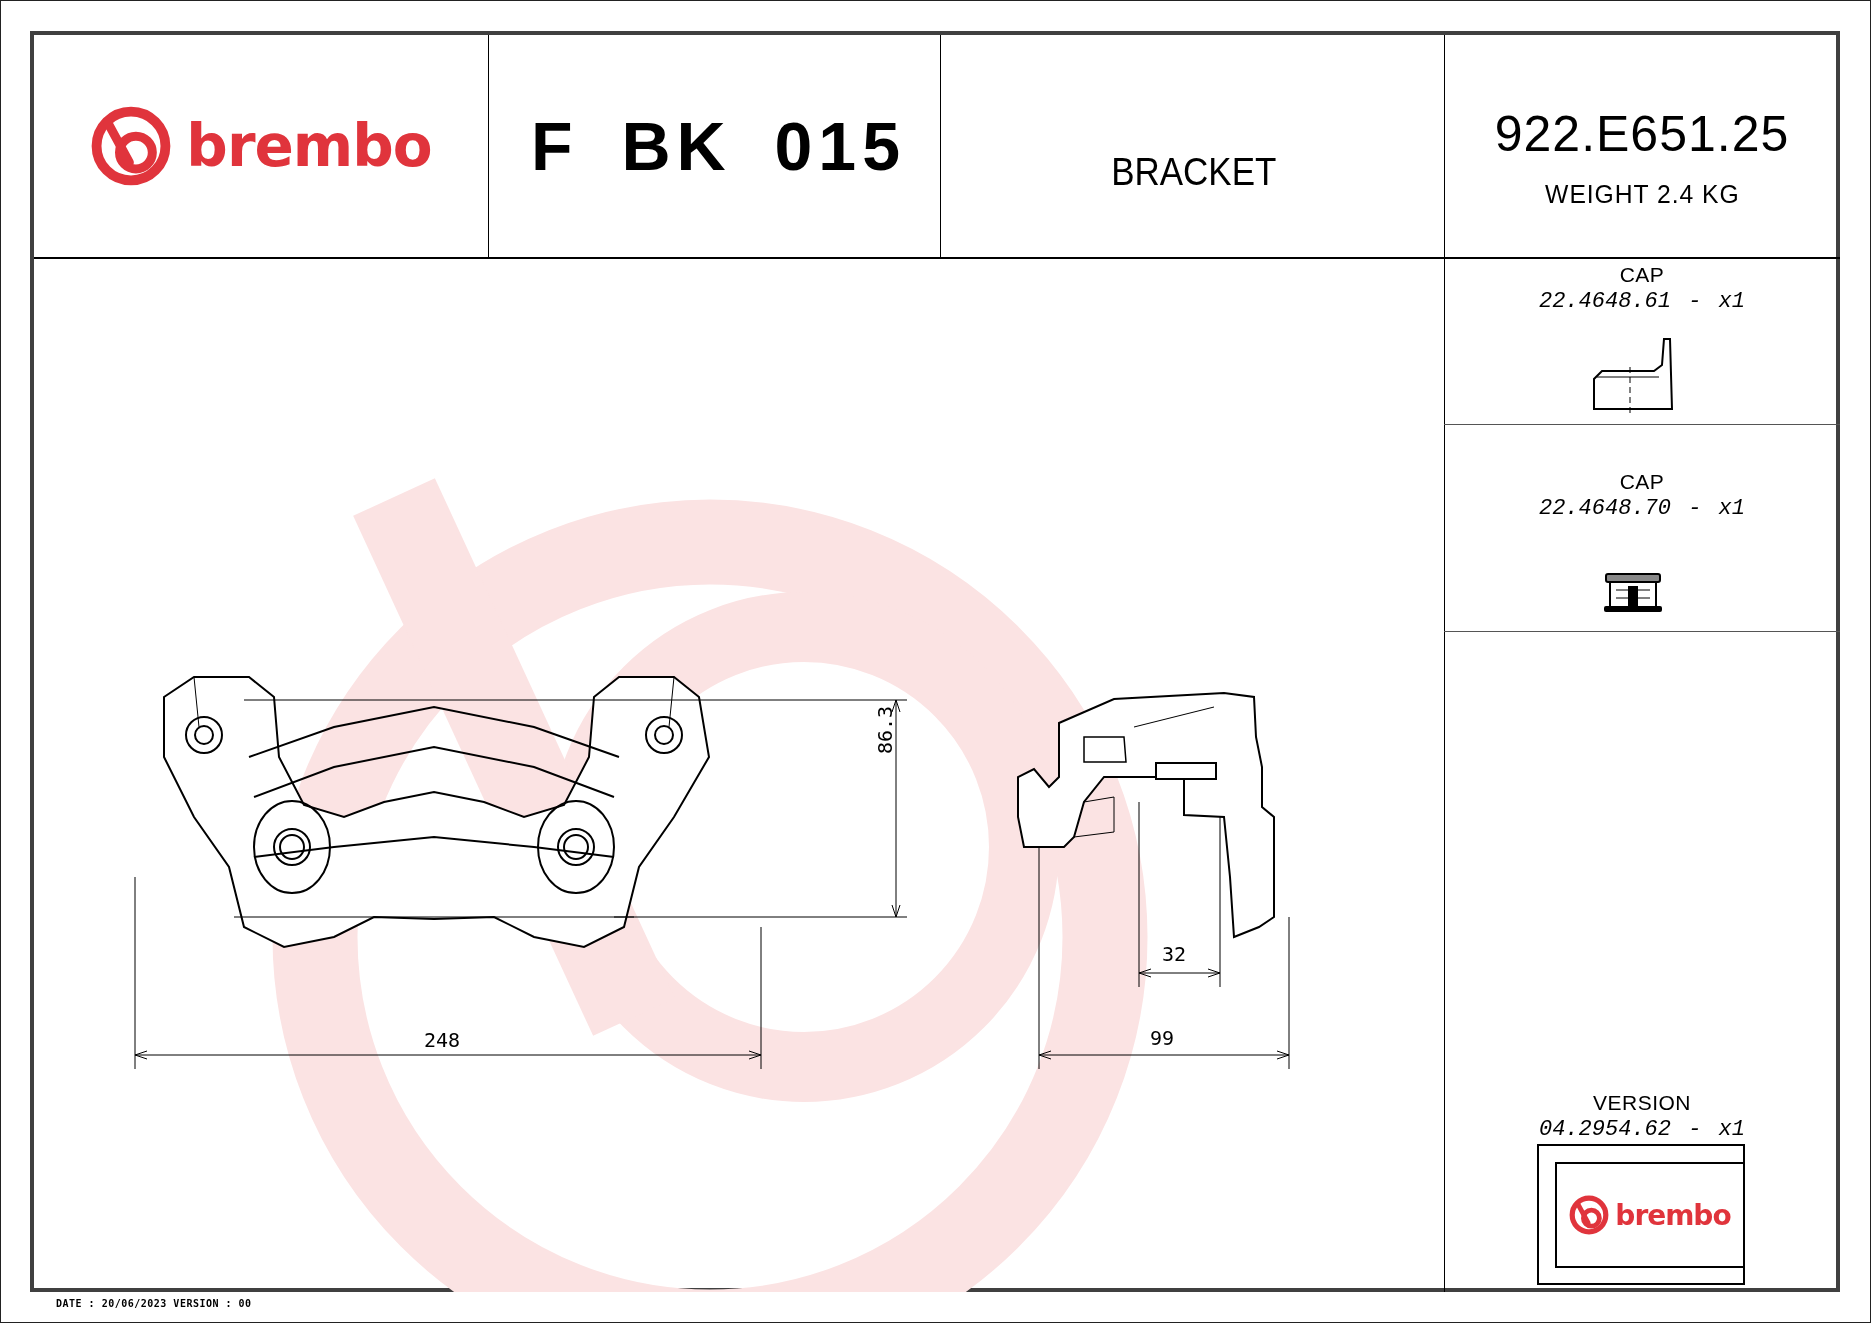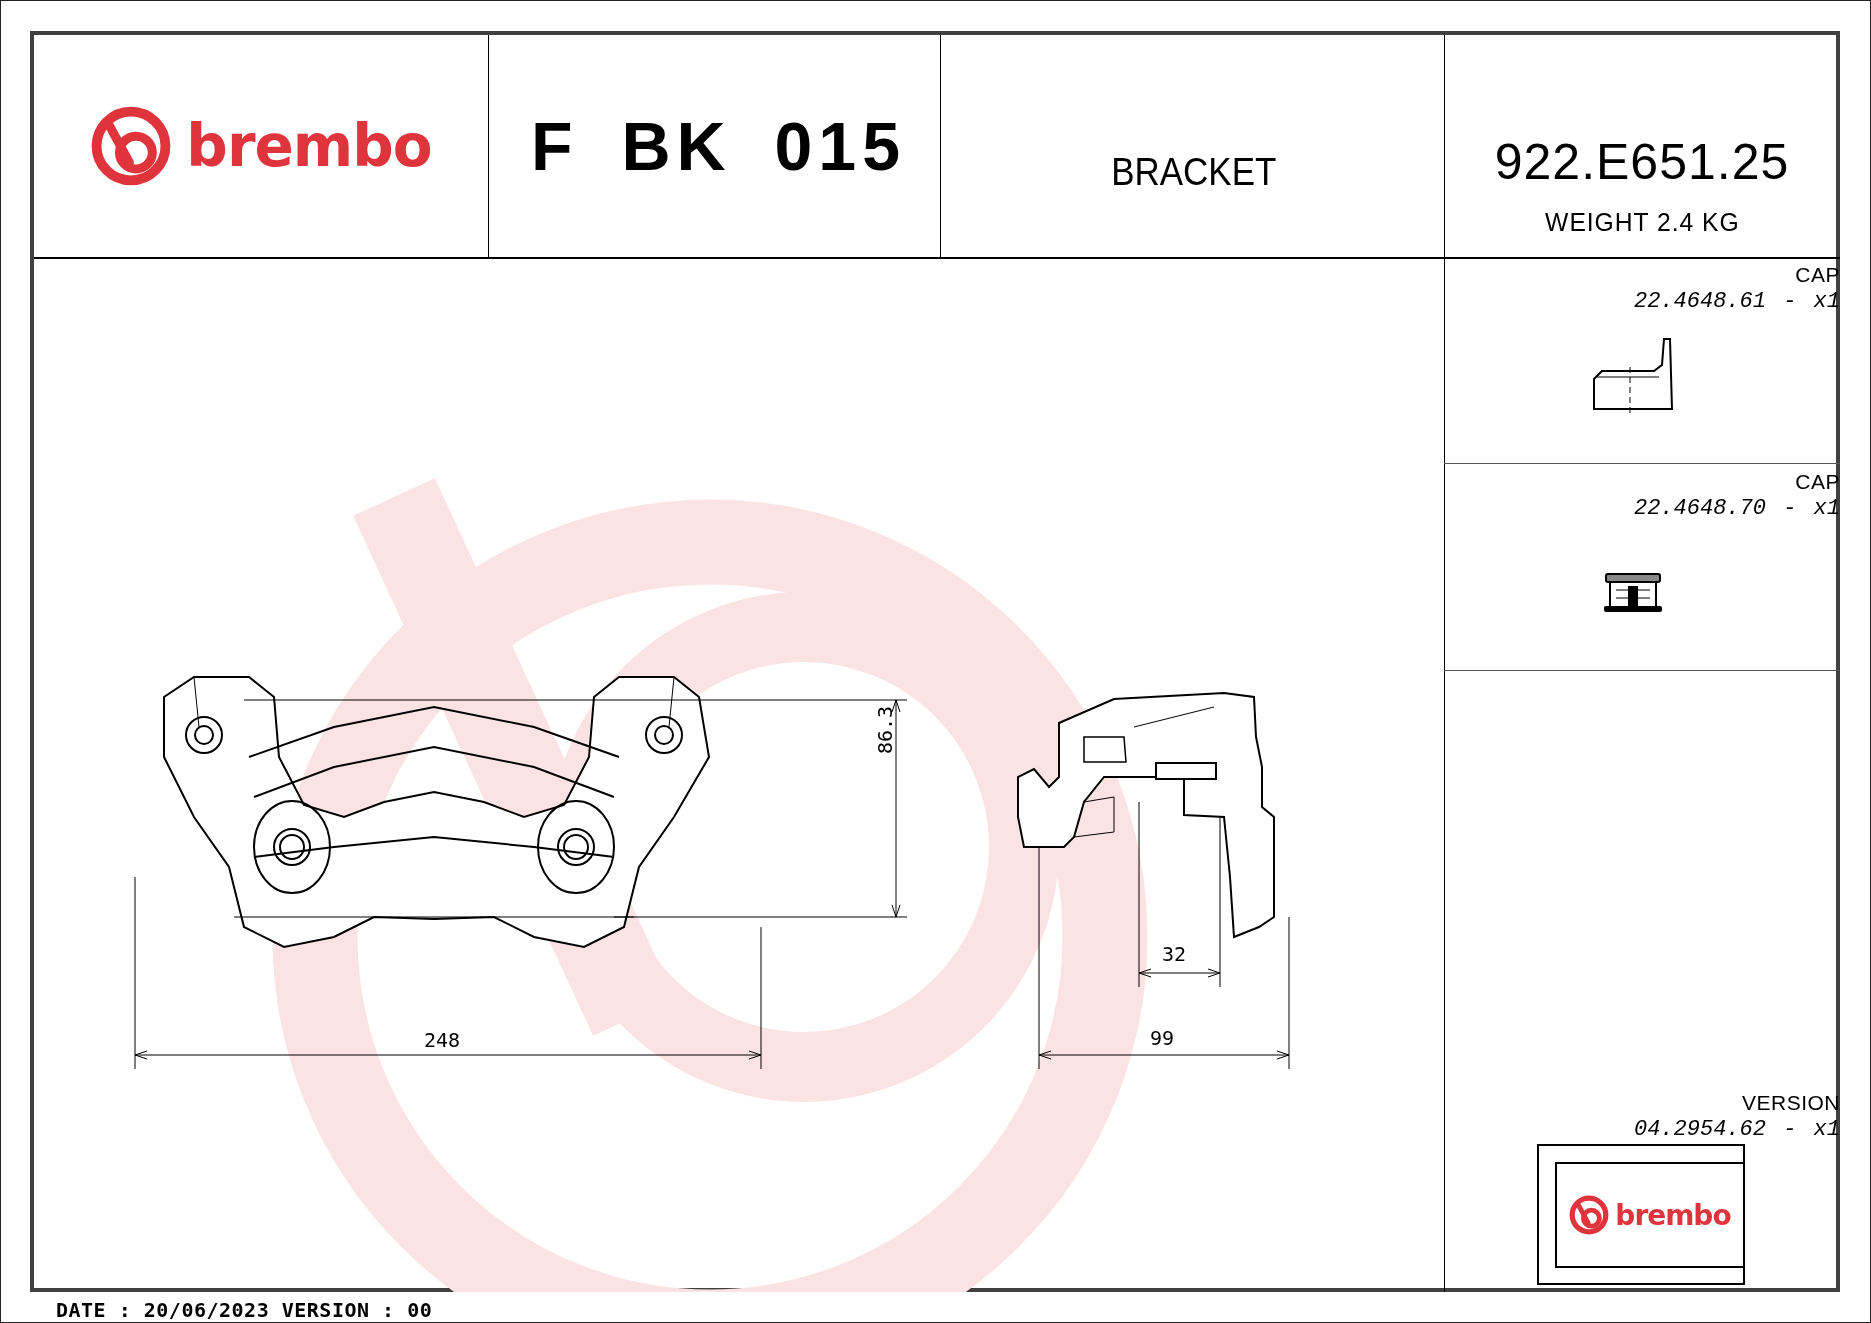--- a/index.html
+++ b/index.html
@@ -10,40 +10,40 @@
   .sheet { position: absolute; left: 30px; top: 31px; width: 1810px; height: 1261px; border: 4px solid #404040; }
 
   .hline { position: absolute; background: #000; }
   .vline { position: absolute; background: #000; }
 
   .cell { position: absolute; display: flex; align-items: center; justify-content: center; }
 
   .logo-cell { left: 0; top: 0; width: 454px; height: 222px; }
   .code-cell { left: 454px; top: 0; width: 452px; height: 222px; padding-left: 9px; }
   .type-cell { left: 908px; top: 0; width: 504px; height: 274px; }
-  .part-cell { left: 1410px; top: 0; width: 396px; height: 222px; flex-direction: column; margin-top: 28px; }
+  .part-cell { left: 1410px; top: 0; width: 396px; height: 222px; flex-direction: column; }
 
   .code-text { font-family: "Liberation Sans", sans-serif; font-weight: bold; font-size: 68px; letter-spacing: 6px; word-spacing: 18px; transform: scaleX(1.0); }
   .type-text { font-family: "Liberation Sans", sans-serif; font-size: 38px; transform: scaleX(0.92); }
   .part-number { font-family: "Liberation Sans", sans-serif; font-size: 50px; letter-spacing: 1px; margin-top: 22px; }
   .weight-text { font-family: "Liberation Sans", sans-serif; font-size: 26px; margin-top: 16px; letter-spacing: 1px; transform: scaleX(0.95); }
 
   .brand { display: flex; align-items: center; gap: 14px; }
   .brand-word { font-family: "DejaVu Sans", sans-serif; font-weight: bold; color: #e0343c; font-size: 58px; letter-spacing: -1px; }
 
   .drawing-area { position: absolute; left: 0; top: 222px; width: 1410px; height: 1035px; overflow: hidden; }
 
   .parts-col { position: absolute; left: 1410px; top: 222px; width: 396px; height: 1035px; }
-  .part-box { position: absolute; left: 0; width: 396px; height: 207px; border-bottom: 1px solid #555; text-align: right; }
+  .part-box { position: absolute; left: 0; width: 396px; height: 168px; border-bottom: 1px solid #555; text-align: center; }
   .part-box:last-child { border-bottom: none; }
   .part-name { font-family: "Liberation Sans", sans-serif; font-size: 21px; margin-top: 6px; letter-spacing: 0.5px; }
   .part-ref { font-family: "Liberation Mono", monospace; font-size: 22px; margin-top: 2px; word-spacing: 4px; font-style: italic; }
   .part-fig { position: absolute; left: 0; width: 396px; }
 
-  .footer { position: absolute; left: 56px; top: 1298px; font-family: "DejaVu Sans Mono", monospace; font-size: 20px; font-weight: bold; letter-spacing: 0.5px; }
+  .footer { position: absolute; left: 56px; top: 1298px; font-family: "DejaVu Sans Mono", monospace; font-size: 10px; font-weight: bold; letter-spacing: 0.5px; }
 
   .dim-label { font-family: "DejaVu Sans Mono", monospace; font-size: 20px; fill: #000; }
 </style>
 </head>
 <body>
 
 <div class="outer-frame"></div>
 
 <div class="sheet">
 

